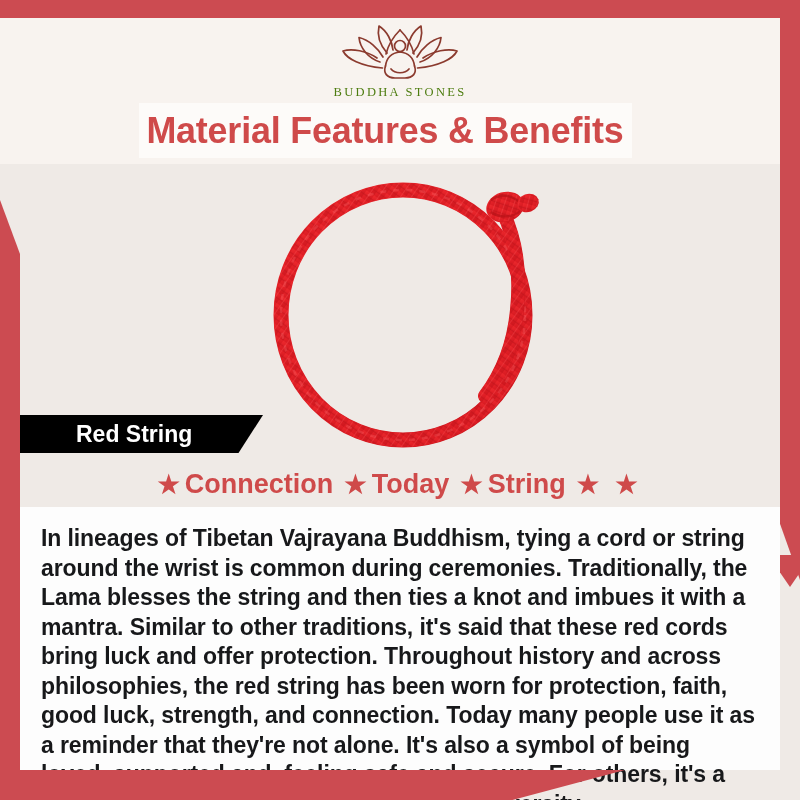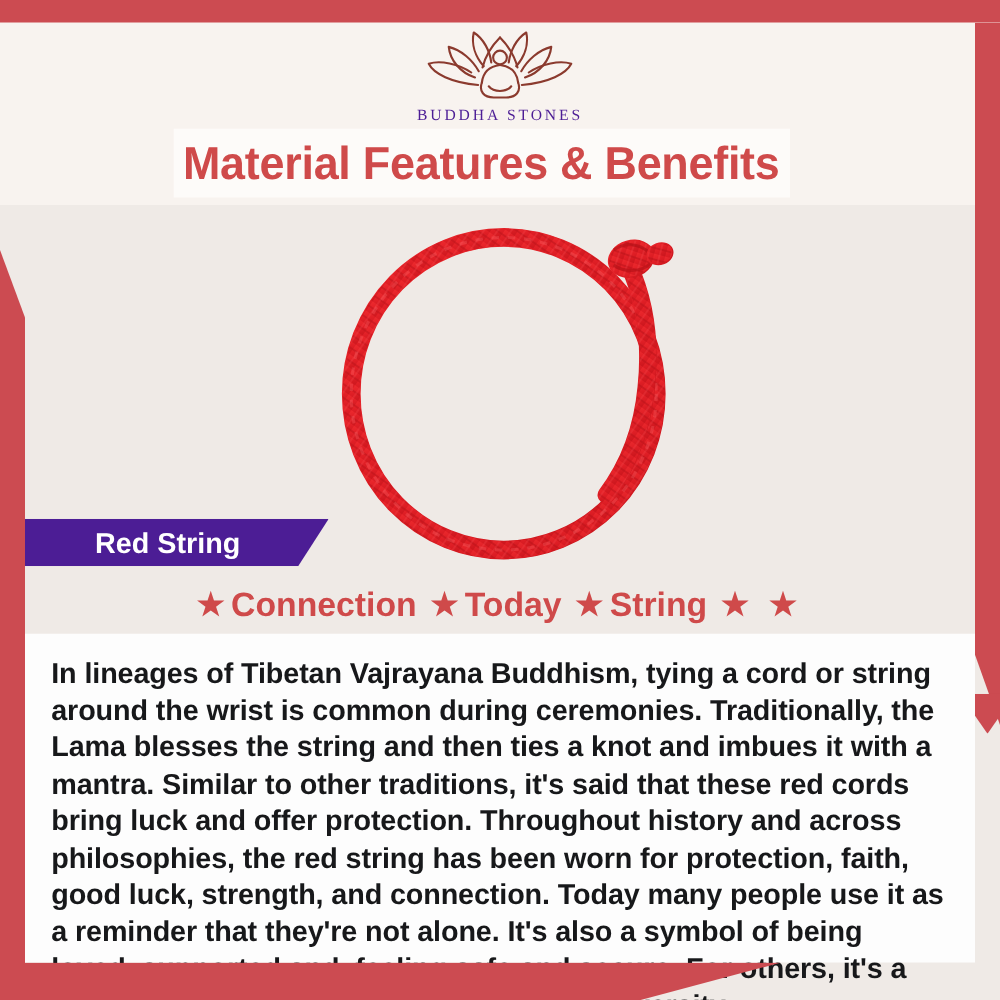--- a/index.html
+++ b/index.html
@@ -23,35 +23,35 @@
   .bar-left{position:absolute;left:0;top:200px;width:20px;height:600px;background:#CC4B51;z-index:6;
              clip-path:polygon(0 0,100% 9%,100% 100%,0 100%);}
   .bar-bottom{position:absolute;left:0;bottom:0;width:625px;height:30px;background:#CC4B51;z-index:5;
              clip-path:polygon(0 0,100% 0,82% 100%,0 100%);}
 
   
   .logo-wrap{position:absolute;left:0;top:22px;width:800px;height:80px;
              display:flex;flex-direction:column;align-items:center;justify-content:flex-start;z-index:4;}
   .logo-mark{width:150px;height:62px;display:block;}
   .logo-word{margin-top:1px;font-family:"Liberation Serif", serif;font-size:12.5px;
-             letter-spacing:2.3px;color:#4c1d95;font-weight:400;white-space:nowrap;}
+             letter-spacing:2.3px;color:#4d7c0f;font-weight:400;white-space:nowrap;}
 
   
   .title-box{position:absolute;left:139px;top:103px;width:493px;height:55px;
              background:#FDFBF9;z-index:4;display:flex;align-items:center;justify-content:center;}
   .title-text{font-family:"Liberation Sans Narrow","Liberation Sans",sans-serif;
               font-weight:700;font-size:37px;color:#CF4A4A;letter-spacing:-0.2px;
               white-space:nowrap;transform:scaleX(0.97);}
 
   
   .product{position:absolute;left:245px;top:160px;width:330px;height:300px;z-index:3;}
   .product svg{display:block;width:100%;height:100%;}
 
   
-  .ribbon{position:absolute;left:18px;top:415px;width:245px;height:38px;background:#4c1d95;z-index:5;
+  .ribbon{position:absolute;left:18px;top:415px;width:245px;height:38px;background:#000000;z-index:5;
           clip-path:polygon(0 0,100% 0,90% 100%,0 100%);
           display:flex;align-items:center;}
   .ribbon-text{color:#ffffff;font-family:"Liberation Sans Narrow","Liberation Sans",sans-serif;
                font-weight:700;font-size:23px;margin-left:58px;letter-spacing:0px;white-space:nowrap;}
 
   
   .benefits{position:absolute;left:20px;top:462px;width:760px;height:45px;z-index:4;
             display:flex;align-items:center;justify-content:center;
             font-family:"Liberation Sans Narrow","Liberation Sans",sans-serif;
             font-weight:700;font-size:27px;color:#CF4A4A;white-space:nowrap;}

